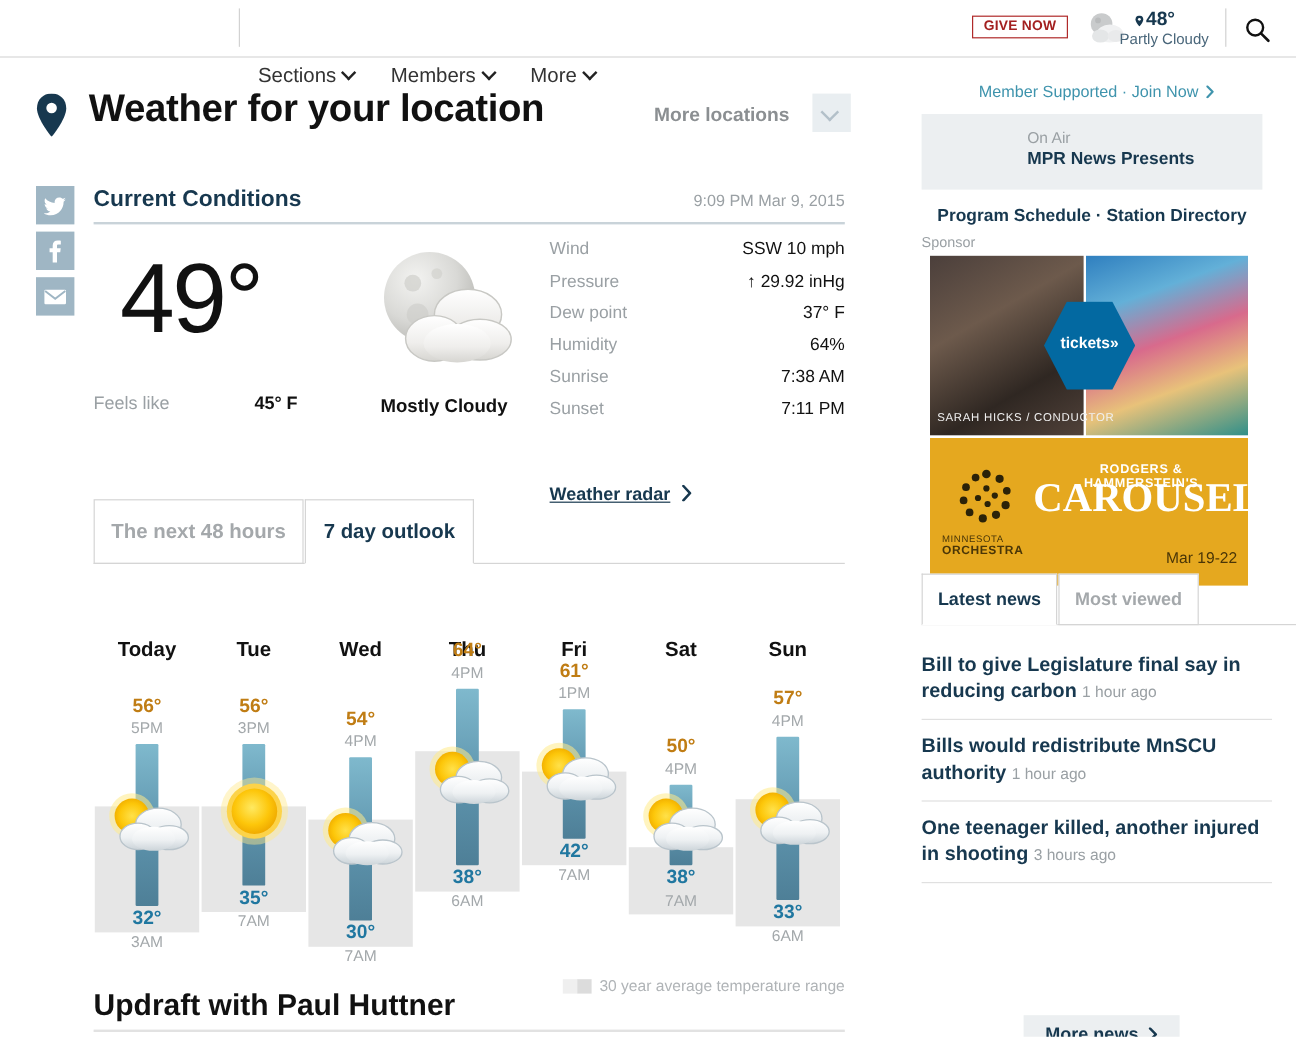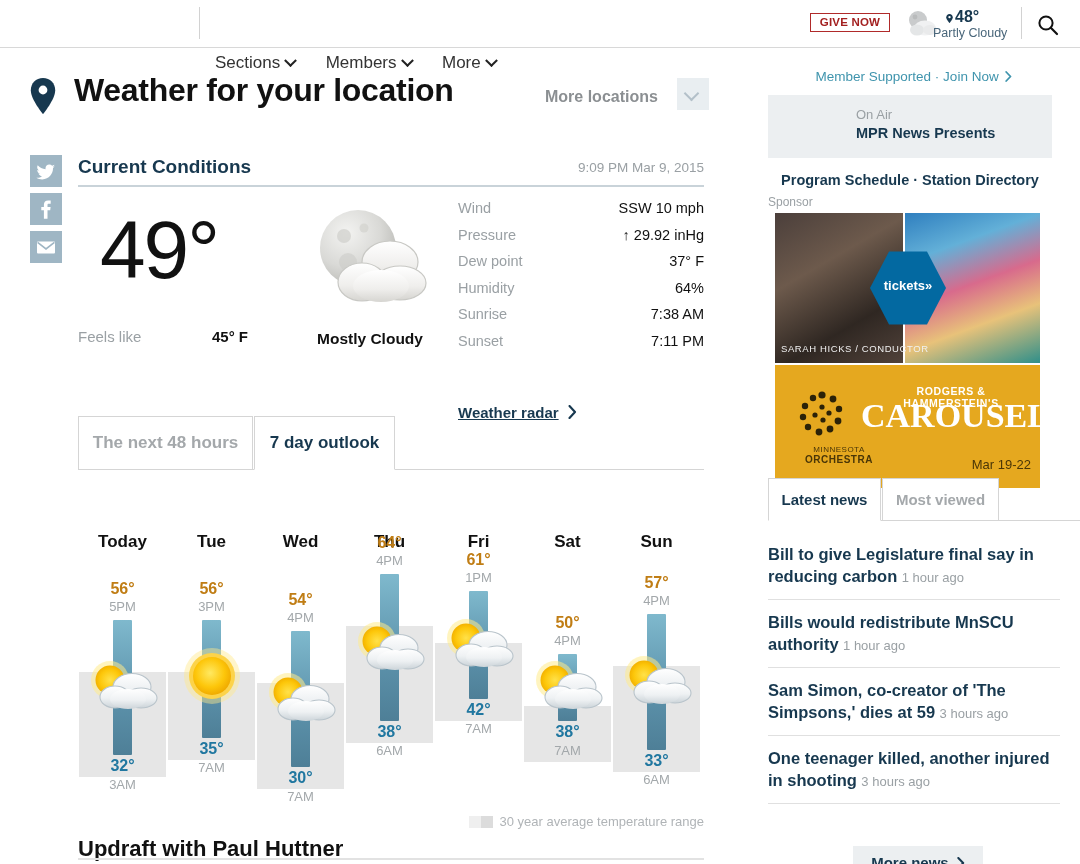--- a/index.html
+++ b/index.html
@@ -106,21 +106,21 @@
   .lo { position:absolute; left:0; width:89px; text-align:center; font-size:16px; font-weight:bold; color:#2077a0; }
   .lotime { position:absolute; left:0; width:89px; text-align:center; font-size:13px; color:#a3a8ab; }
   .dayicon { position:absolute; width:76px; height:62px; left:7px; }
 
   .legend { position:absolute; left:78px; top:766px; width:626px; text-align:right; font-size:13px; color:#b0b4b7; }
   .legend .sw1, .legend .sw2 { display:inline-block; width:12px; height:12px; vertical-align:-2px; }
   .legend .sw1 { background:#efefef; }
   .legend .sw2 { background:#dcdcdc; margin-right:6px;}
 
   .updraft { position:absolute; left:78px; top:772px; width:626px; }
-  .updraft-t { position:absolute; left:0; top:16px; font-size:22px; font-weight:bold; color:#111; }
+  .updraft-t { position:absolute; left:0; top:4px; font-size:25px; font-weight:bold; color:#111; }
   .updraft-rule { position:absolute; left:0; top:38px; width:626px; height:2px; background:#e2e2e2; }
 
   
   .side { position:absolute; left:740px; top:48px; width:340px; height:816px; }
   .memsup { position:absolute; left:28px; top:21px; width:292px; text-align:center; font-size:13.5px; color:#3f94ad; cursor:pointer;}
   .listenbox { position:absolute; left:28px; top:47px; width:284px; height:63px; background:#eceff1; }
   .listen-l { position:absolute; left:0px; top:0; width:76px; height:63px; background:#e2e7ea; }
   .hp { position:absolute; left:22px; top:10px; width:32px; height:24px; }
   .listen-lbl { position:absolute; left:0; top:36px; width:76px; text-align:center; font-size:12.5px; color:#3f8fa6; letter-spacing:0.5px;}
   .onair { position:absolute; left:88px; top:12px; font-size:13px; color:#9aa0a4; }
@@ -135,21 +135,21 @@
   .ad-ph-r { position:absolute; left:130px; top:0; width:135px; height:150px;
     background:linear-gradient(160deg,#2f7fbf 0%, #63b0d8 25%, #d86a8c 48%, #e8c27a 70%, #2f8f8a 100%); }
   .hex {
     position:absolute; left:95px; top:37px; width:76px; height:76px; background:#0369a1;
     clip-path:polygon(25% 2%,75% 2%,100% 50%,75% 98%,25% 98%,0% 50%);
   }
   .hex span { position:absolute; left:0; top:28px; width:76px; text-align:center; font-size:13px; font-weight:bold; color:#fff; }
   .ad-cred { position:absolute; left:6px; top:130px; font-size:9.5px; color:#f0f0f0; letter-spacing:0.6px; }
   .ad-bot { position:absolute; left:0; top:152px; width:265px; height:123px; background:#e5a81f; }
   .mo-logo { position:absolute; left:20px; top:22px; width:54px; height:54px; }
-  .mo-txt { position:absolute; left:10px; top:80px; width:76px; text-align:center; font-size:8px; color:#4a3607; letter-spacing:0.5px;margin-left:16px;}
+  .mo-txt { position:absolute; left:10px; top:80px; width:76px; text-align:left; font-size:8px; color:#4a3607; letter-spacing:0.5px;}
   .mo-txt b { display:block; font-size:10px; }
   .rh { position:absolute; left:96px; top:20px; width:160px; text-align:center; font-size:10.5px; font-weight:bold; color:#fff; letter-spacing:0.6px;}
   .carousel { position:absolute; left:86px; top:32px; width:172px; text-align:center; font-size:34px; font-weight:bold; color:#fff; letter-spacing:0px; font-family:"Liberation Serif", serif; }
   .addate { position:absolute; left:96px; top:92px; width:160px; text-align:right; font-size:13px; color:#4a3607; }
 
   
   .newstabs { position:absolute; left:28px; top:430px; width:284px; height:44px; }
   .ntab { position:absolute; top:0; height:43px; line-height:41px; text-align:center;
           border:1px solid #d5d5d5; font-size:15px; font-weight:bold; background:#fff; cursor:pointer;}
   .ntab.active { left:0; width:113px; color:#17384f; border-bottom:1px solid #fff; z-index:3;}
@@ -600,24 +600,20 @@
     <div class="newslist">
       <div class="nitem">
         <span class="nt">Bill to give Legislature final say in reducing carbon</span>
         <span class="nago">1 hour ago</span>
       </div>
       <div class="nitem">
         <span class="nt">Bills would redistribute MnSCU authority</span>
         <span class="nago">1 hour ago</span>
       </div>
       <div class="nitem">
-        <span class="nt">Sam Simon, co-creator of 'The Simpsons,' dies at 59</span>
-        <span class="nago">3 hours ago</span>
-      </div>
-      <div class="nitem">
         <span class="nt">One teenager killed, another injured in shooting</span>
         <span class="nago">3 hours ago</span>
       </div>
     </div>
 
     <div class="morenews">
       <span>More news</span>
       <svg width="8" height="12" viewBox="0 0 8 12" style="vertical-align:-1px;margin-left:4px">
         <path d="M1.3 1 L6.2 6 L1.3 11" fill="none" stroke="#17384f" stroke-width="2" stroke-linecap="round" stroke-linejoin="round"></path>
       </svg>

